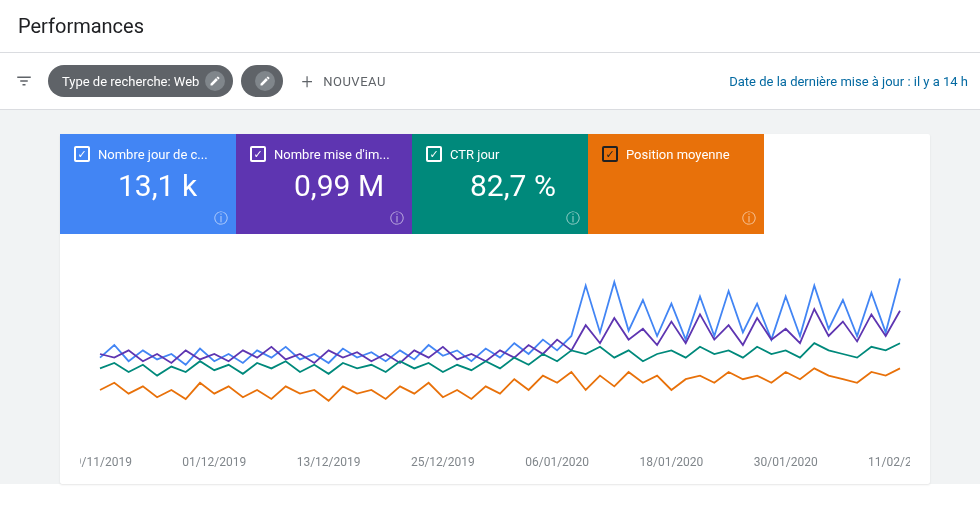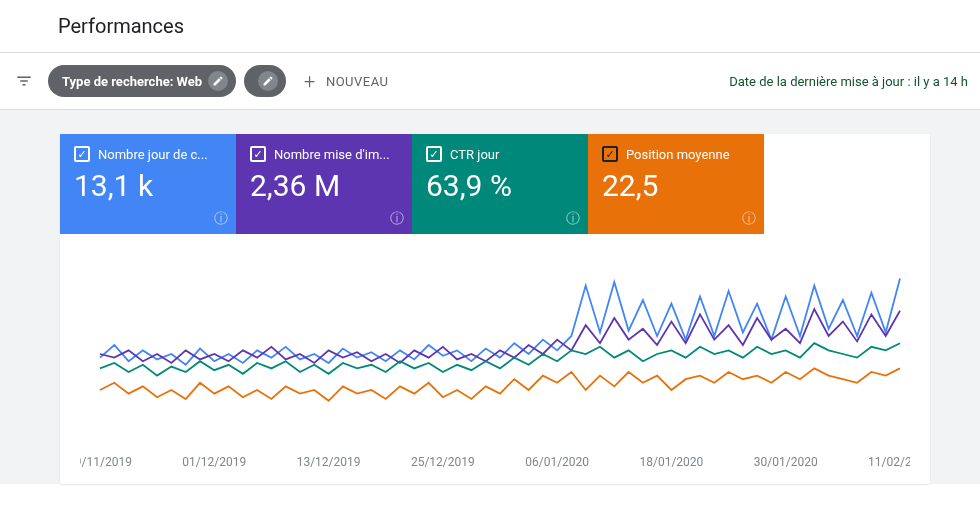--- a/index.html
+++ b/index.html
@@ -9,21 +9,20 @@
     color: #3c4043;
     width: 980px;
     height: 510px;
     overflow: hidden;
   }
   .page-title {
     font-size: 20px;
     font-weight: 400;
     color: #202124;
     padding: 14px 18px 14px 18px;
-    margin-left: 40px;
   }
   .divider {
     height: 1px;
     background: #dadce0;
     width: 100%;
   }
   .filter-bar {
     display: flex;
     align-items: center;
     padding: 12px 12px;
@@ -43,21 +42,20 @@
     background: #5f6368;
     color: #fff;
     border-radius: 16px;
     height: 32px;
     display: flex;
     align-items: center;
     padding: 0 8px 0 14px;
     font-size: 13px;
     gap: 6px;
     cursor: pointer;
-    font-weight: bold;
   }
   .chip .pencil-icon {
     width: 20px; height: 20px;
     border-radius: 50%;
     background: #80868b;
     display: flex; align-items:center; justify-content:center;
   }
   .add-new {
     display: flex;
     align-items: center;
@@ -66,21 +64,21 @@
     letter-spacing: .5px;
     gap: 10px;
     padding: 0 10px;
     cursor: pointer;
     height: 32px;
   }
   .plus-icon { font-size: 20px; line-height: 1; font-weight: 300; }
   .last-update {
     margin-left: auto;
     font-size: 13px;
-    color: #14532d;
+    color: #0369a1;
     white-space: nowrap;
   }
   .canvas {
     background: #f1f3f4;
     padding: 24px 0 0 60px;
   }
   .card {
     background: #fff;
     border-radius: 2px;
     box-shadow: 0 1px 2px rgba(0,0,0,.1);
@@ -114,20 +112,21 @@
     border-radius: 2px;
     display:flex; align-items:center; justify-content:center;
     font-size: 11px;
     line-height: 1;
   }
   .metric[data-i="3"] .check { border-color:#202124; color:#202124;}
   .metric .value {
     font-size: 30px;
     font-weight: 400;
     margin-top: 6px;
+    margin-left: 44px;
   }
   .metric .help {
     position:absolute;
     bottom:6px; right:8px;
     opacity:.6;
     font-size: 14px;
   }
   .chart-area {
     padding: 20px 20px 10px 20px;
   }
@@ -183,37 +182,36 @@
           <span>Nombre jour de c...</span>
         </div>
         <div class="value">13,1 k</div>
         <span class="help">ⓘ</span>
       </div>
       <div class="metric" data-i="1">
         <div class="top-row">
           <span class="check">✓</span>
           <span>Nombre mise d'im...</span>
         </div>
-        <div class="value">2,36 M</div>
+        <div class="value">0,99 M</div>
         <span class="help">ⓘ</span>
       </div>
       <div class="metric" data-i="2">
         <div class="top-row">
           <span class="check">✓</span>
           <span>CTR jour</span>
         </div>
-        <div class="value">63,9 %</div>
+        <div class="value">82,7 %</div>
         <span class="help">ⓘ</span>
       </div>
       <div class="metric" data-i="3">
         <div class="top-row">
           <span class="check">✓</span>
           <span>Position moyenne</span>
         </div>
-        <div class="value">22,5</div>
         <span class="help">ⓘ</span>
       </div>
     </div>
     <div class="chart-area">
       <svg class="chart" id="chart" viewBox="0 0 830 220">
           <g class="axis">
             <text class="axis" text-anchor="middle" x="20" y="212" fill="#80868b" font-size="12">19/11/2019</text>
             <text class="axis" text-anchor="middle" x="134.28571428571428" y="212" fill="#80868b" font-size="12">01/12/2019</text>
             <text class="axis" text-anchor="middle" x="248.57142857142856" y="212" fill="#80868b" font-size="12">13/12/2019</text>
             <text class="axis" text-anchor="middle" x="362.85714285714283" y="212" fill="#80868b" font-size="12">25/12/2019</text>

